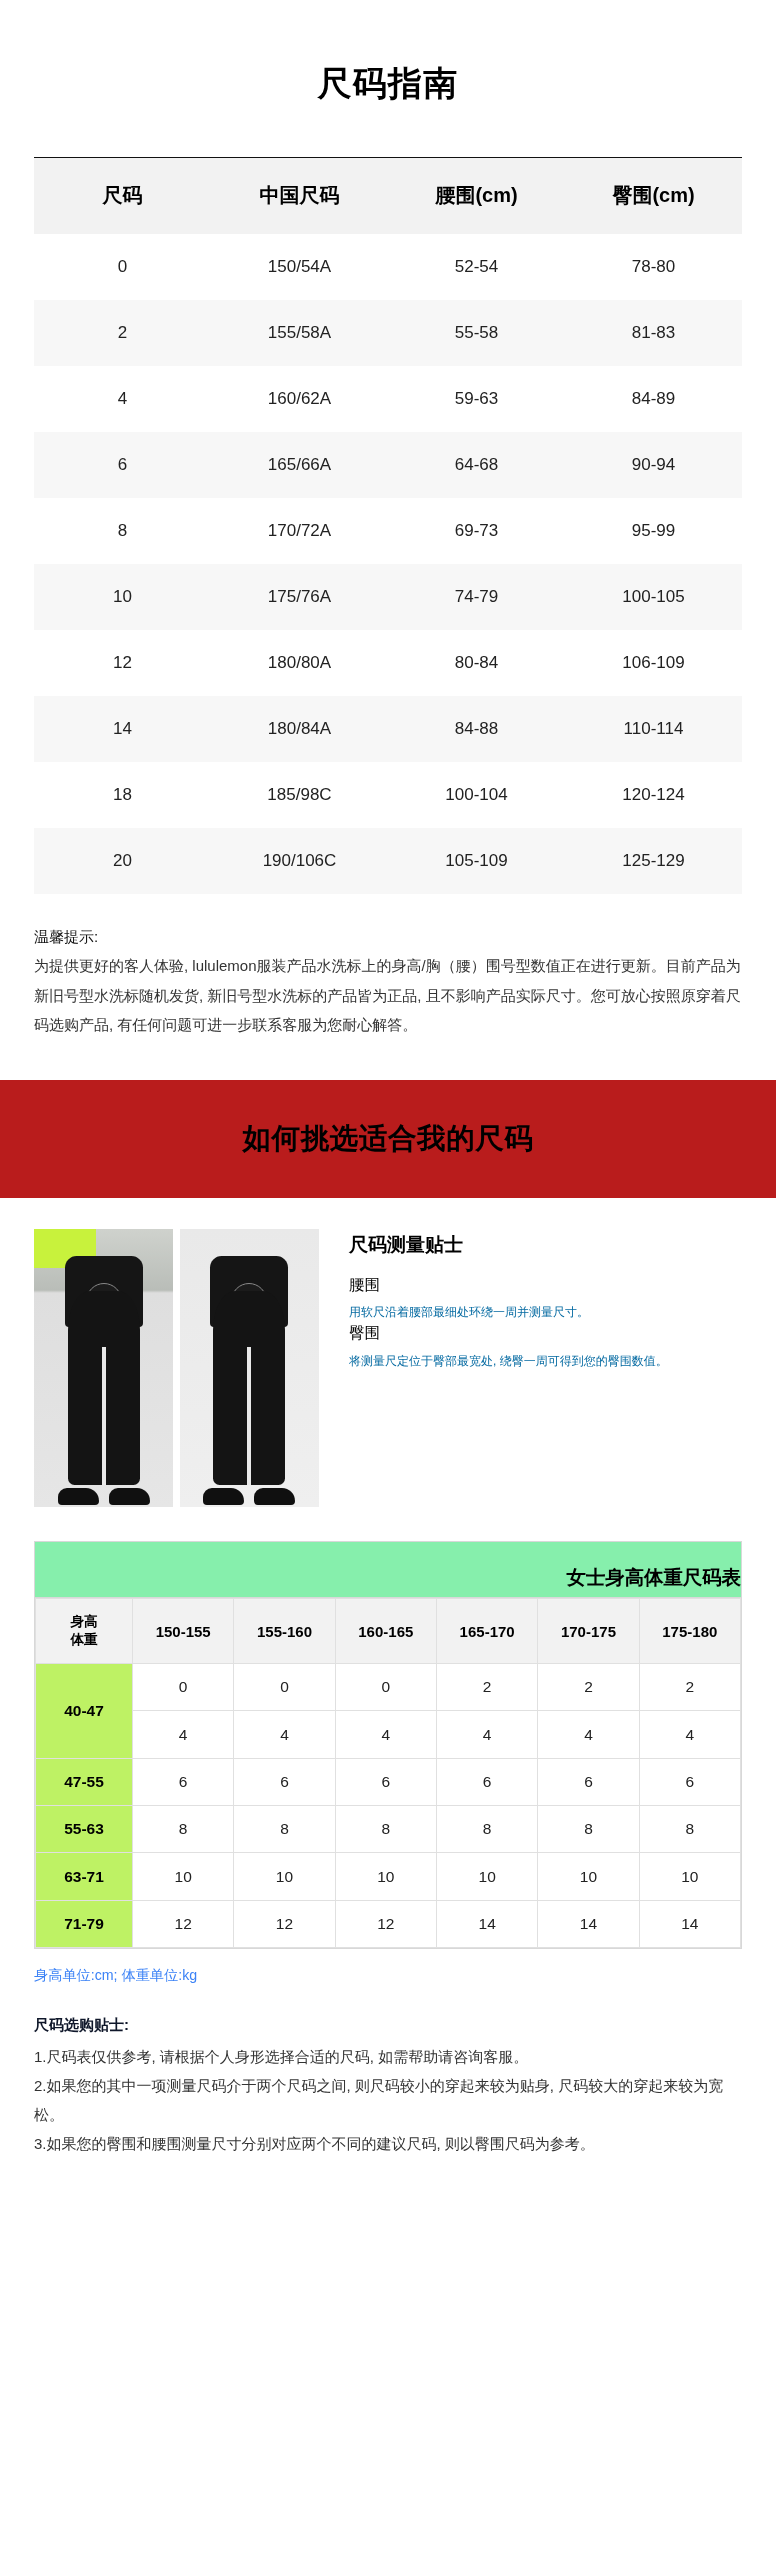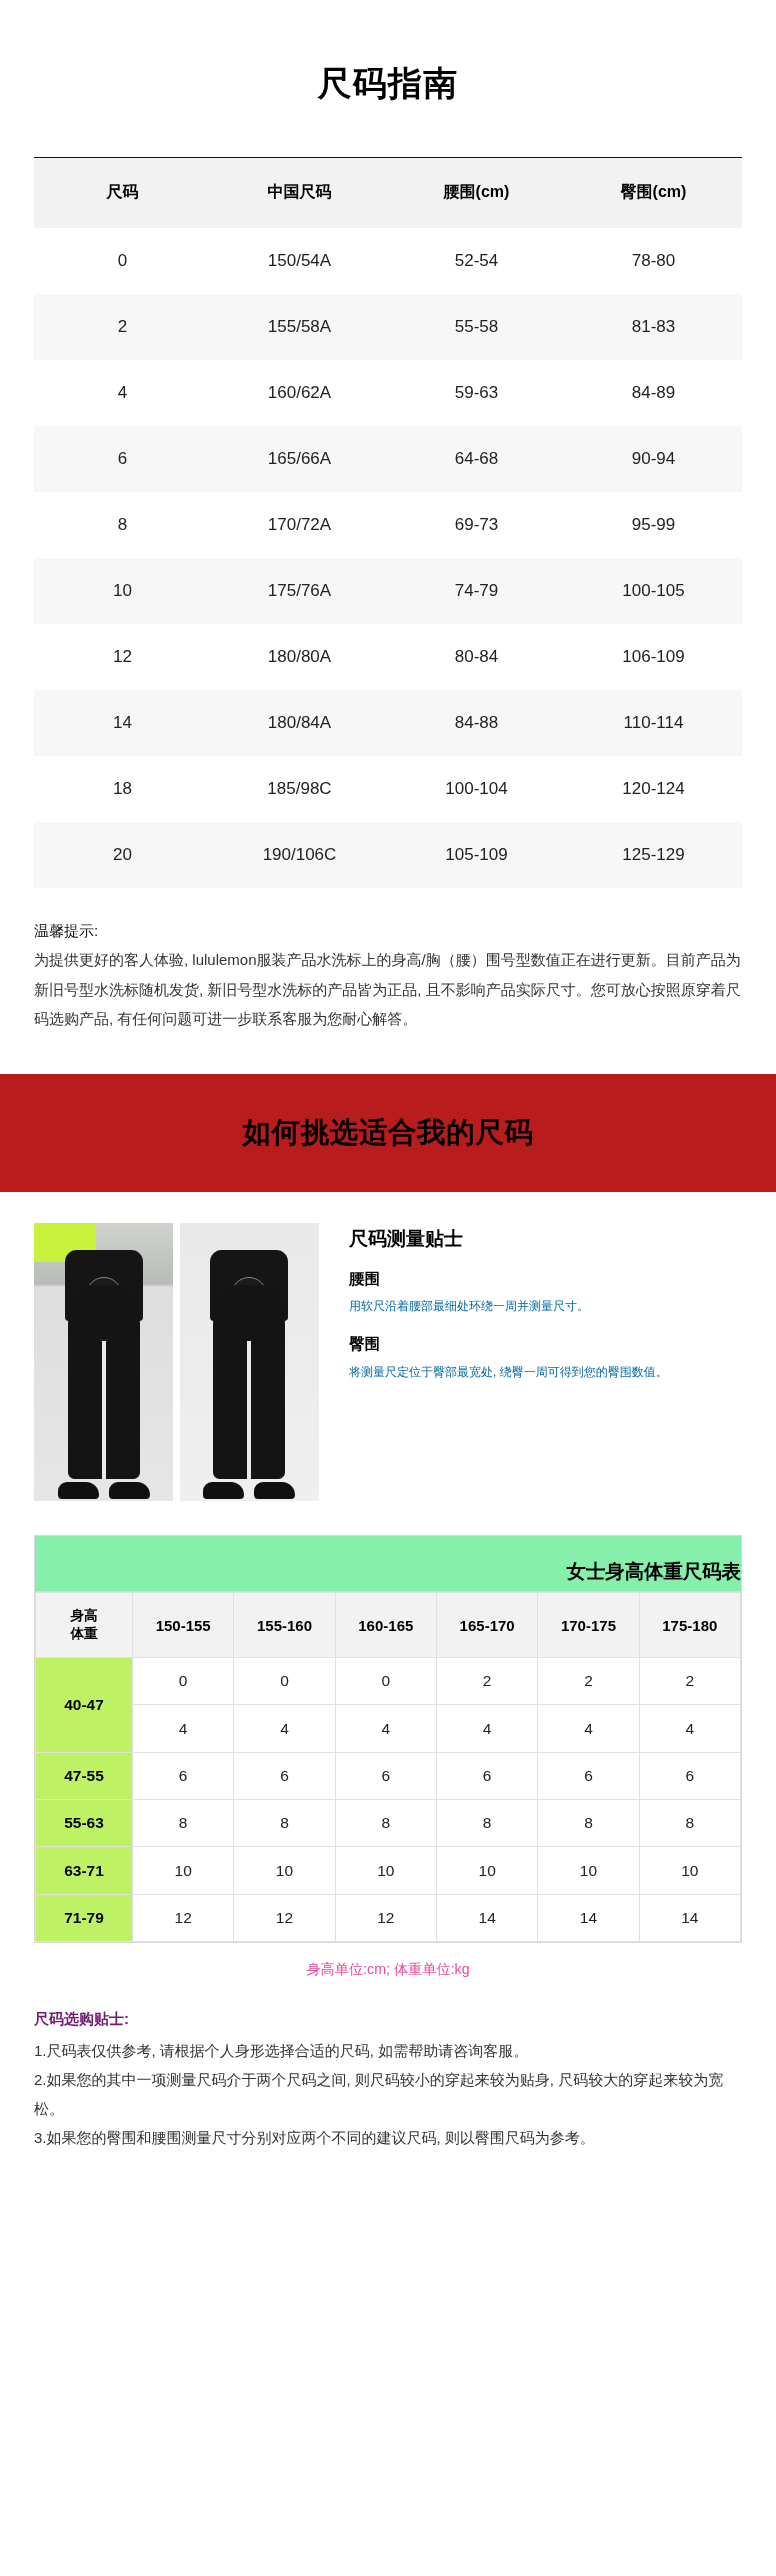--- a/index.html
+++ b/index.html
@@ -33,21 +33,21 @@
   
   .size-table-wrap {
     padding: 0 34px;
   }
   table.size-table {
     width: 100%;
     border-collapse: collapse;
     table-layout: fixed;
   }
   table.size-table th {
-    font-size: 16px;
+    font-size: 20px;
     font-weight: bold;
     padding: 24.6px 0 24.6px 0;
     text-align: center;
     background: #f2f2f2;
   }
   table.size-table td {
     font-size: 17px;
     text-align: center;
     padding: 23px 0 23px 0;
     color: #222;
@@ -174,22 +174,21 @@
     flex: 1;
     padding-top: 2.6px;
   }
   .tips-title {
     font-size: 19px;
     font-weight: bold;
     margin-bottom: 17px;
   }
   .tip-label {
     font-size: 15.5px;
-    font-weight: bold;
-    margin-top: 17px;
+    font-weight: normal;
     margin-bottom: 6.5px;
   }
   .tip-body {
     font-size: 12px;
     line-height: 1.75;
     color: #0369a1;
   }
   
   .hw-wrap {
     margin: 34px 34px 0 34px;
@@ -226,33 +225,32 @@
   }
   table.hw-table td.rowhead {
     font-weight: bold;
     background: #bef264;
     font-size: 15.5px;
   }
   table.hw-table td.val { color: #222; }
   .units {
     padding: 17px 34px 0 34px;
     font-size: 14.2px;
-    color: #ec4899;
-    text-align: center;
+    color: #3b82f6;
   }
   
   .advice {
     padding: 24.6px 34px 39px 34px;
     font-size: 15px;
     line-height: 1.95;
     color: #333;
   }
   .advice .advice-head {
     font-weight: bold;
-    color: #701a75;
+    color: #0f172a;
     margin-bottom: 2.6px;
   }
   .advice p { margin: 0; }
 </style>
 </head>
 <body>
 
 <div class="page">
 
   <h1 class="main-title">尺码指南</h1>

